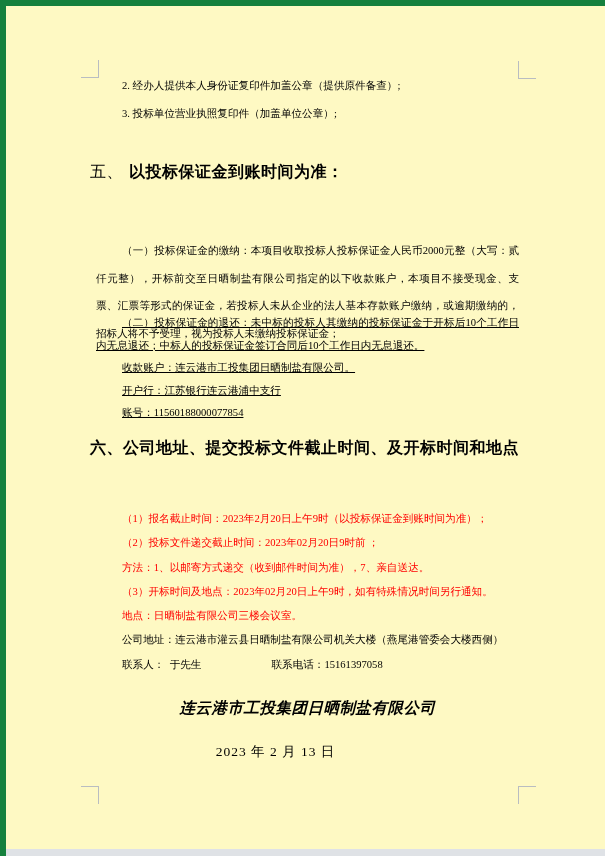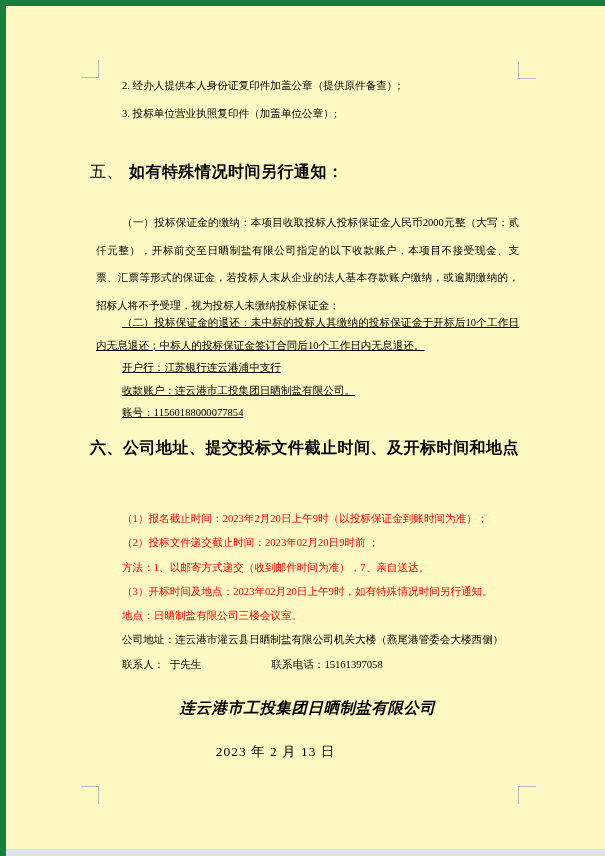--- a/index.html
+++ b/index.html
@@ -23,21 +23,21 @@
   }
   
   .crop{position:absolute;width:17px;height:17px;}
   .crop.tl{left:75px;top:54px;border-right:1px solid #b9bdc1;border-bottom:1px solid #b9bdc1;}
   .crop.tr{left:512px;top:55px;border-left:1px solid #b9bdc1;border-bottom:1px solid #b9bdc1;}
   .crop.bl{left:75px;top:780px;border-right:1px solid #b9bdc1;border-top:1px solid #b9bdc1;}
   .crop.br{left:512px;top:780px;border-left:1px solid #b9bdc1;border-top:1px solid #b9bdc1;}
 
   .abs{position:absolute;left:90px;width:423px;}
 
-  .body-txt{font-size:10.6px;line-height:27.5px;}
+  .body-txt{font-size:10.6px;line-height:27.5px;margin-top:28px;}
   .notes{top:66px;line-height:28px;font-size:10.6px;}
   .notes p{margin:0;padding-left:26px;}
 
   .heading{
     left:84px;width:430px;
     font-family:"Liberation Sans", sans-serif;
     font-weight:bold;font-size:16px;line-height:24px;
     letter-spacing:0.5px;
     white-space:nowrap;
   }
@@ -82,31 +82,31 @@
   <span class="crop tr"></span>
   <span class="crop bl"></span>
   <span class="crop br"></span>
 
   <div class="abs notes">
     <p>2. 经办人提供本人身份证复印件加盖公章（提供原件备查）;</p>
     <p>3. 投标单位营业执照复印件（加盖单位公章）;</p>
   </div>
 
   <div class="abs heading h5">
-    <span class="num-serif">五、</span><span>如有特殊情况时间另行通知：</span>
+    <span class="num-serif">五、</span><span>以投标保证金到账时间为准：</span>
   </div>
 
   <div class="abs body-txt p1">
     <p class="para">（一）投标保证金的缴纳：本项目收取投标人投标保证金人民币2000元整（大写：贰仟元整），开标前交至日晒制盐有限公司指定的以下收款账户，本项目不接受现金、支票、汇票等形式的保证金，若投标人未从企业的法人基本存款账户缴纳，或逾期缴纳的，招标人将不予受理，视为投标人未缴纳投标保证金；</p>
   </div>
 
   <div class="abs block2">
     <p class="para">（二）投标保证金的退还：未中标的投标人其缴纳的投标保证金于开标后10个工作日内无息退还；中标人的投标保证金签订合同后10个工作日内无息退还。</p>
+    <p class="plain">收款账户：连云港市工投集团日晒制盐有限公司。</p>
     <p class="plain">开户行：江苏银行连云港浦中支行</p>
-    <p class="plain">收款账户：连云港市工投集团日晒制盐有限公司。</p>
     <p class="plain">账号：11560188000077854</p>
   </div>
 
   <div class="abs heading h6">
     <span>六、公司地址、提交投标文件截止时间、及开标时间和地点</span>
   </div>
 
   <div class="abs red-block">
     <p class="red">（1）报名截止时间：2023年2月20日上午9时（以投标保证金到账时间为准）；</p>
     <p class="red">（2）投标文件递交截止时间：2023年02月20日9时前 ；</p>

